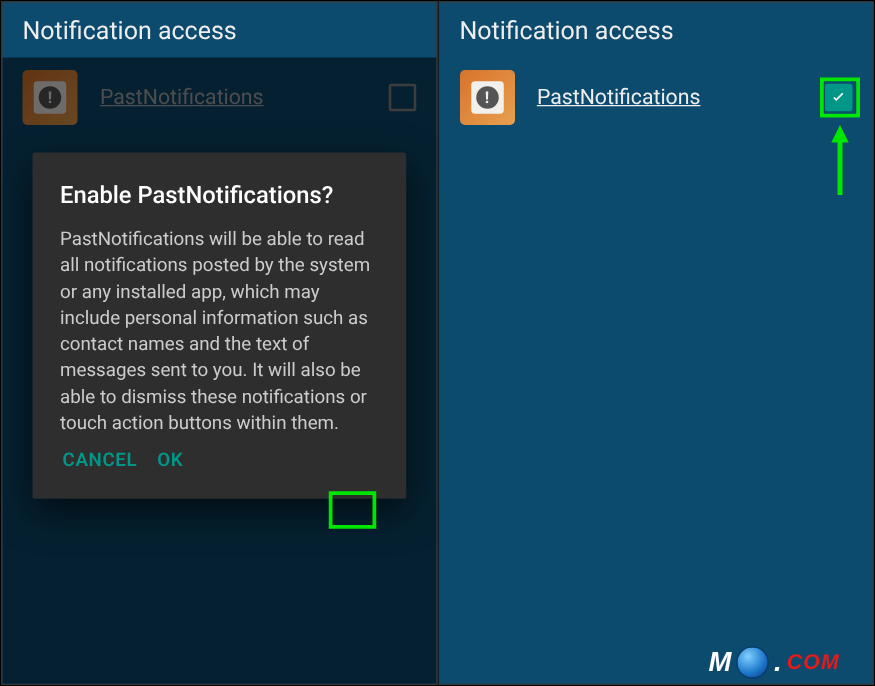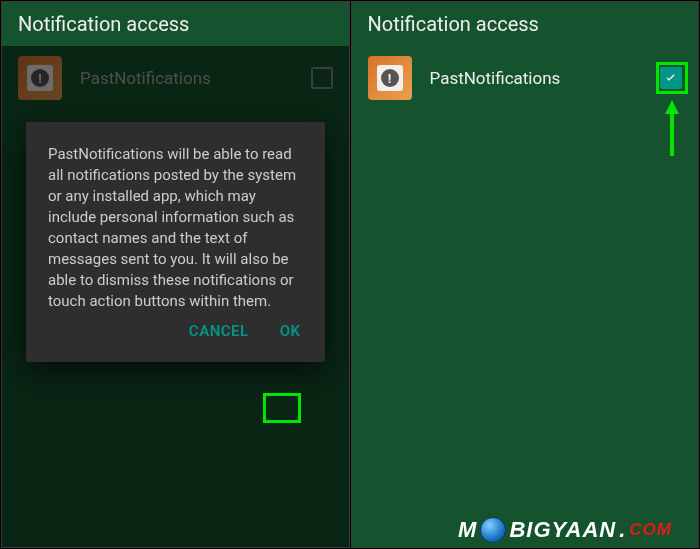--- a/index.html
+++ b/index.html
@@ -8,21 +8,21 @@
     height: 549px;
     background: #000;
     font-family: Roboto, -apple-system, BlinkMacSystemFont, "Segoe UI", Arial, sans-serif;
     overflow: hidden;
     position: relative;
     display: flex;
   }
   .pane {
     width: 349px;
     height: 547px;
-    background: #14532d;
+    background: #0c4a6e;
     position: relative;
     border: 1px solid #3a3a3a;
     margin: 1px;
   }
   .pane-right { margin-left: 0; }
   .header {
     height: 44px;
     display: flex;
     align-items: center;
     padding: 0 16px;
@@ -65,21 +65,21 @@
     height: 18px;
     background: #555;
     border-radius: 50%;
     color: #f3f0eb;
     font-size: 13px;
     font-weight: 700;
     display: flex;
     align-items: center;
     justify-content: center;
   }
-  .app-label { flex: 1; }
+  .app-label { flex: 1; text-decoration: underline; }
   .checkbox {
     width: 22px;
     height: 22px;
     border: 2px solid #888;
     border-radius: 2px;
     flex-shrink: 0;
     display: flex;
     align-items: center;
     justify-content: center;
   }
@@ -113,22 +113,22 @@
     color: #fff;
     margin-bottom: 14px;
   }
   .dialog-body {
     font-size: 15px;
     line-height: 1.4;
     color: #ccc;
   }
   .dialog-actions {
     display: flex;
-    justify-content: flex-end;
-    gap: 27px;
+    justify-content: flex-start;
+    gap: 12px;
     padding: 4px 0 6px 0;
   }
   .dialog-btn {
     background: none;
     border: none;
     color: #009688;
     font-size: 15px;
     font-weight: 600;
     letter-spacing: 0.5px;
     cursor: pointer;
@@ -195,20 +195,21 @@
     </div>
     <div class="app-label">PastNotifications</div>
     <div class="checkbox">
       
     </div>
   </div>
 
   <div class="scrim"></div>
 
   <div class="dialog">
+    <div class="dialog-title">Enable PastNotifications?</div>
     <div class="dialog-body">PastNotifications will be able to read all notifications posted by the system or any installed app, which may include personal information such as contact names and the text of messages sent to you. It will also be able to dismiss these notifications or touch action buttons within them.</div>
     <div class="dialog-actions">
       <button class="dialog-btn">CANCEL</button>
       <button class="dialog-btn">OK</button>
     </div>
   </div>
 </div>
 
 <div class="pane pane-right">
   <div class="header">Notification access</div>
@@ -233,16 +234,15 @@
 
 <div class="arrow">
   <svg viewBox="0 0 18 60">
     <path d="M9 2 L2 16 L7 16 L7 58 L11 58 L11 16 L16 16 Z" fill="#00e600"></path>
   </svg>
 </div>
 
 <div class="watermark">
   <span class="wm-text">M</span>
   <span class="wm-globe"></span>
-  <span class="wm-text">BIGYAAN</span>
   <span class="wm-dot">.</span>
   <span class="wm-com">COM</span>
 </div>
 
 </body></html>

